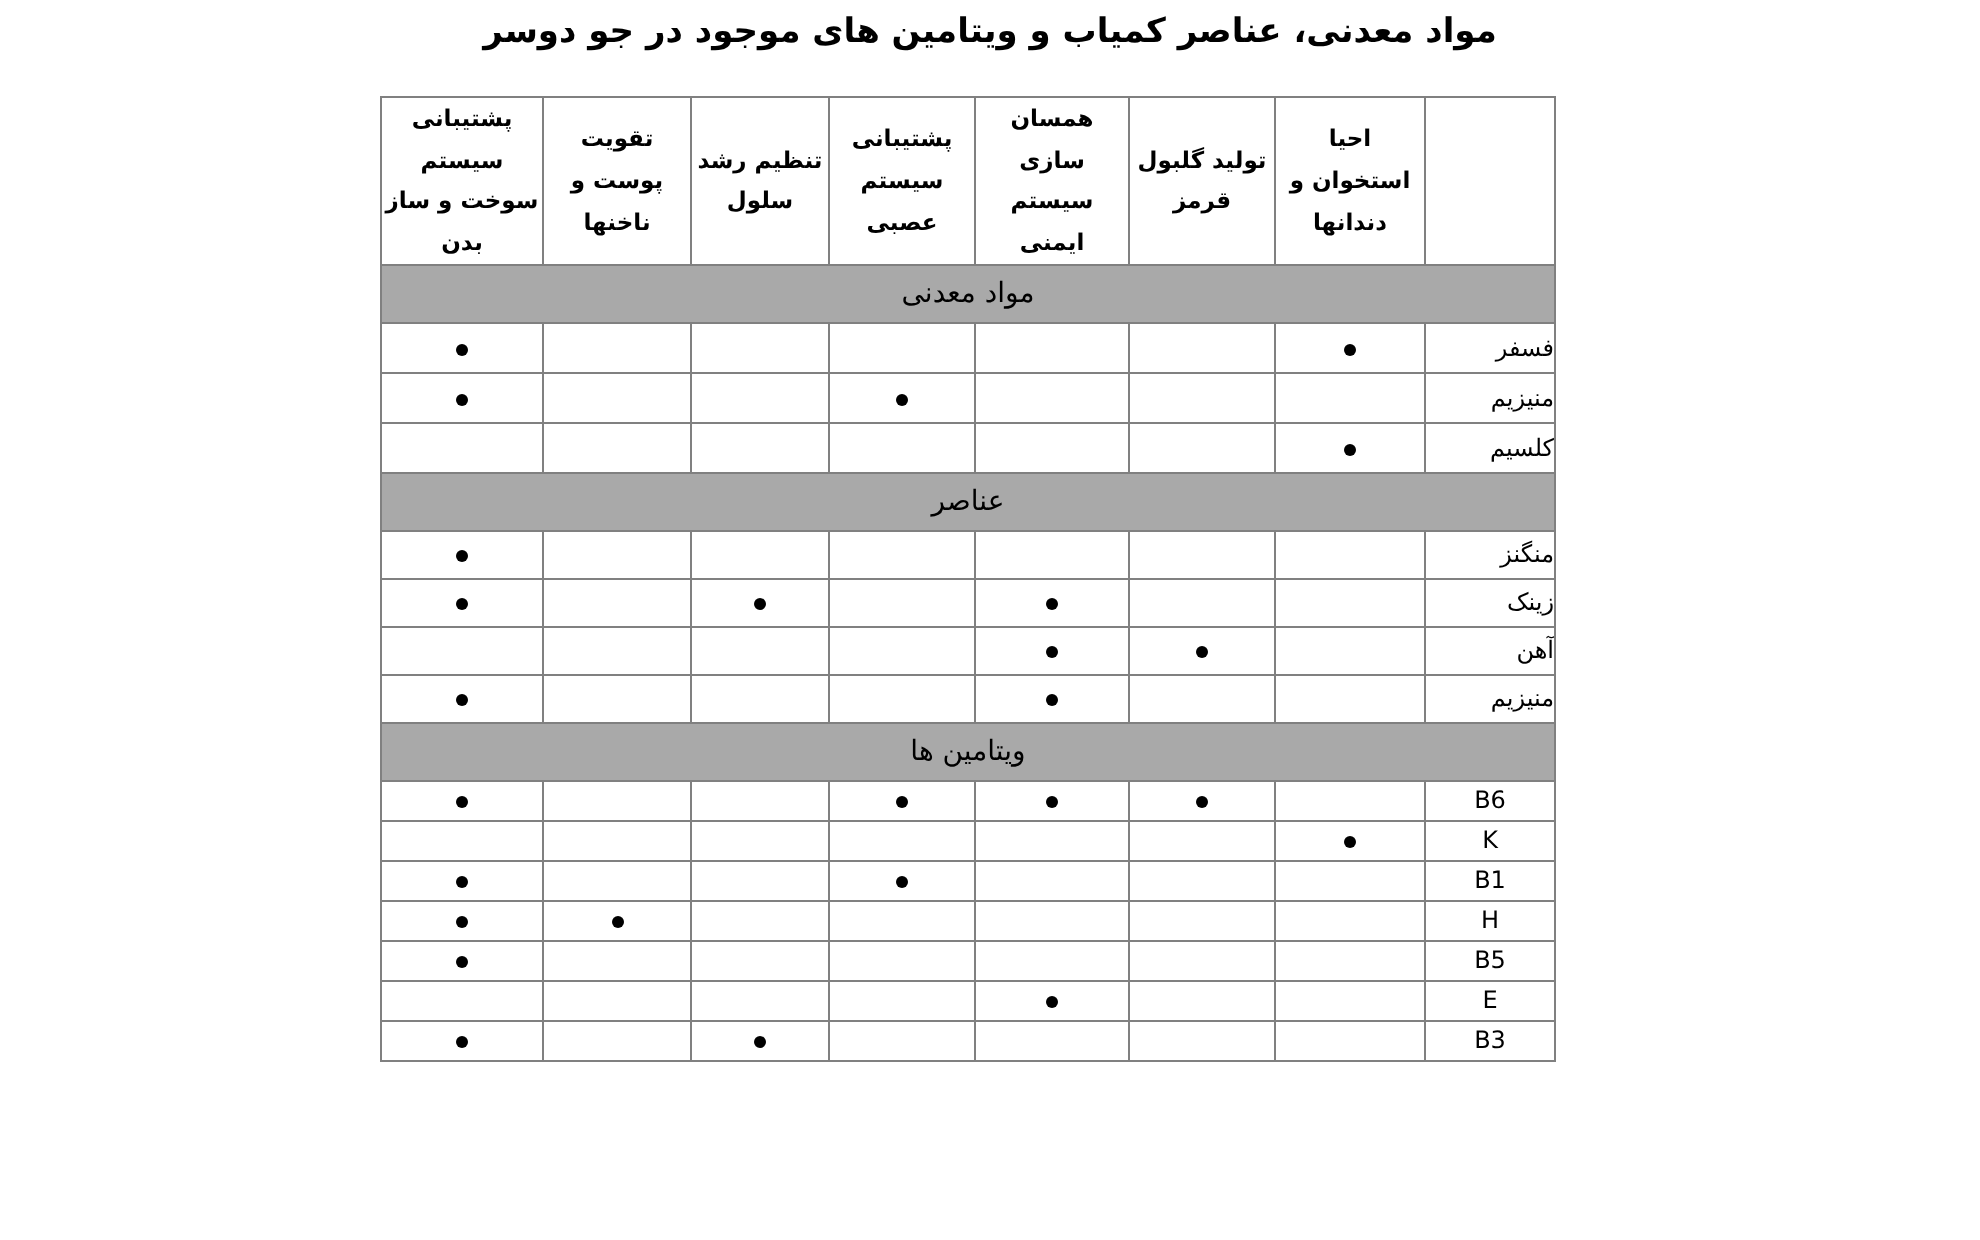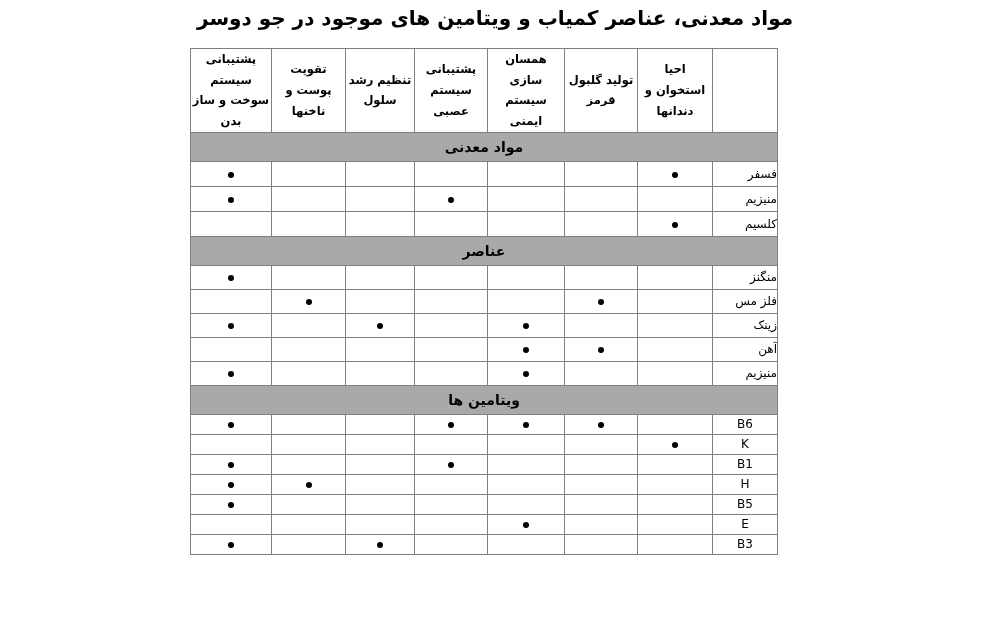--- a/index.html
+++ b/index.html
@@ -1,41 +1,41 @@
 <!DOCTYPE html>
 <html><head>
 <meta charset="utf-8">
 <style>
   html,body{margin:0;padding:0;background:#ffffff;}
   body{width:990px;height:620px;font-family:"DejaVu Sans",sans-serif;color:#000;}
   .page{position:relative;width:990px;height:620px;background:#fff;overflow:hidden;}
   .title{
     position:absolute;top:6px;left:0;width:100%;
     text-align:center;direction:rtl;
-    font-size:20px;font-weight:bold;letter-spacing:0;
+    font-size:17px;font-weight:bold;letter-spacing:0;
   }
   table.nutrients{
     position:absolute;top:48px;left:190px;
     border-collapse:collapse;table-layout:fixed;direction:rtl;
     background:#fff;
   }
   table.nutrients td, table.nutrients th{
     border:1px solid #808080;
     padding:0;margin:0;overflow:hidden;
   }
   th.colhead{
     height:60px;background:#fff;
     font-size:11.5px;font-weight:bold;line-height:1.8;
     text-align:center;vertical-align:middle;padding:0 2px;
   }
   th.corner{background:#fff;}
   tr.band td{
     background:#a9a9a9;height:28px;
     text-align:center;vertical-align:middle;
-    font-size:14px;font-weight:bold;
+    font-size:14px;font-weight:normal;
   }
   td.dotcell{text-align:center;vertical-align:middle;}
   tr.r-mineral td{height:24px;}
   tr.r-element td{height:23px;}
   tr.r-vitamin td{height:19px;}
   .dot{
     display:inline-block;width:6px;height:6px;border-radius:50%;
     background:#000;vertical-align:middle;
   }
   td.rowlabel{
@@ -114,30 +114,20 @@
           <td class="rowlabel">منگنز</td>
           <td class="dotcell"></td>
           <td class="dotcell"></td>
           <td class="dotcell"></td>
           <td class="dotcell"></td>
           <td class="dotcell"></td>
           <td class="dotcell"></td>
           <td class="dotcell"><span class="dot"></span></td>
         </tr>
         <tr class="r-element">
-          <td class="rowlabel">فلز مس</td>
-          <td class="dotcell"></td>
-          <td class="dotcell"><span class="dot"></span></td>
-          <td class="dotcell"></td>
-          <td class="dotcell"></td>
-          <td class="dotcell"></td>
-          <td class="dotcell"><span class="dot"></span></td>
-          <td class="dotcell"></td>
-        </tr>
-        <tr class="r-element">
           <td class="rowlabel">زینک</td>
           <td class="dotcell"></td>
           <td class="dotcell"></td>
           <td class="dotcell"><span class="dot"></span></td>
           <td class="dotcell"></td>
           <td class="dotcell"><span class="dot"></span></td>
           <td class="dotcell"></td>
           <td class="dotcell"><span class="dot"></span></td>
         </tr>
         <tr class="r-element">

